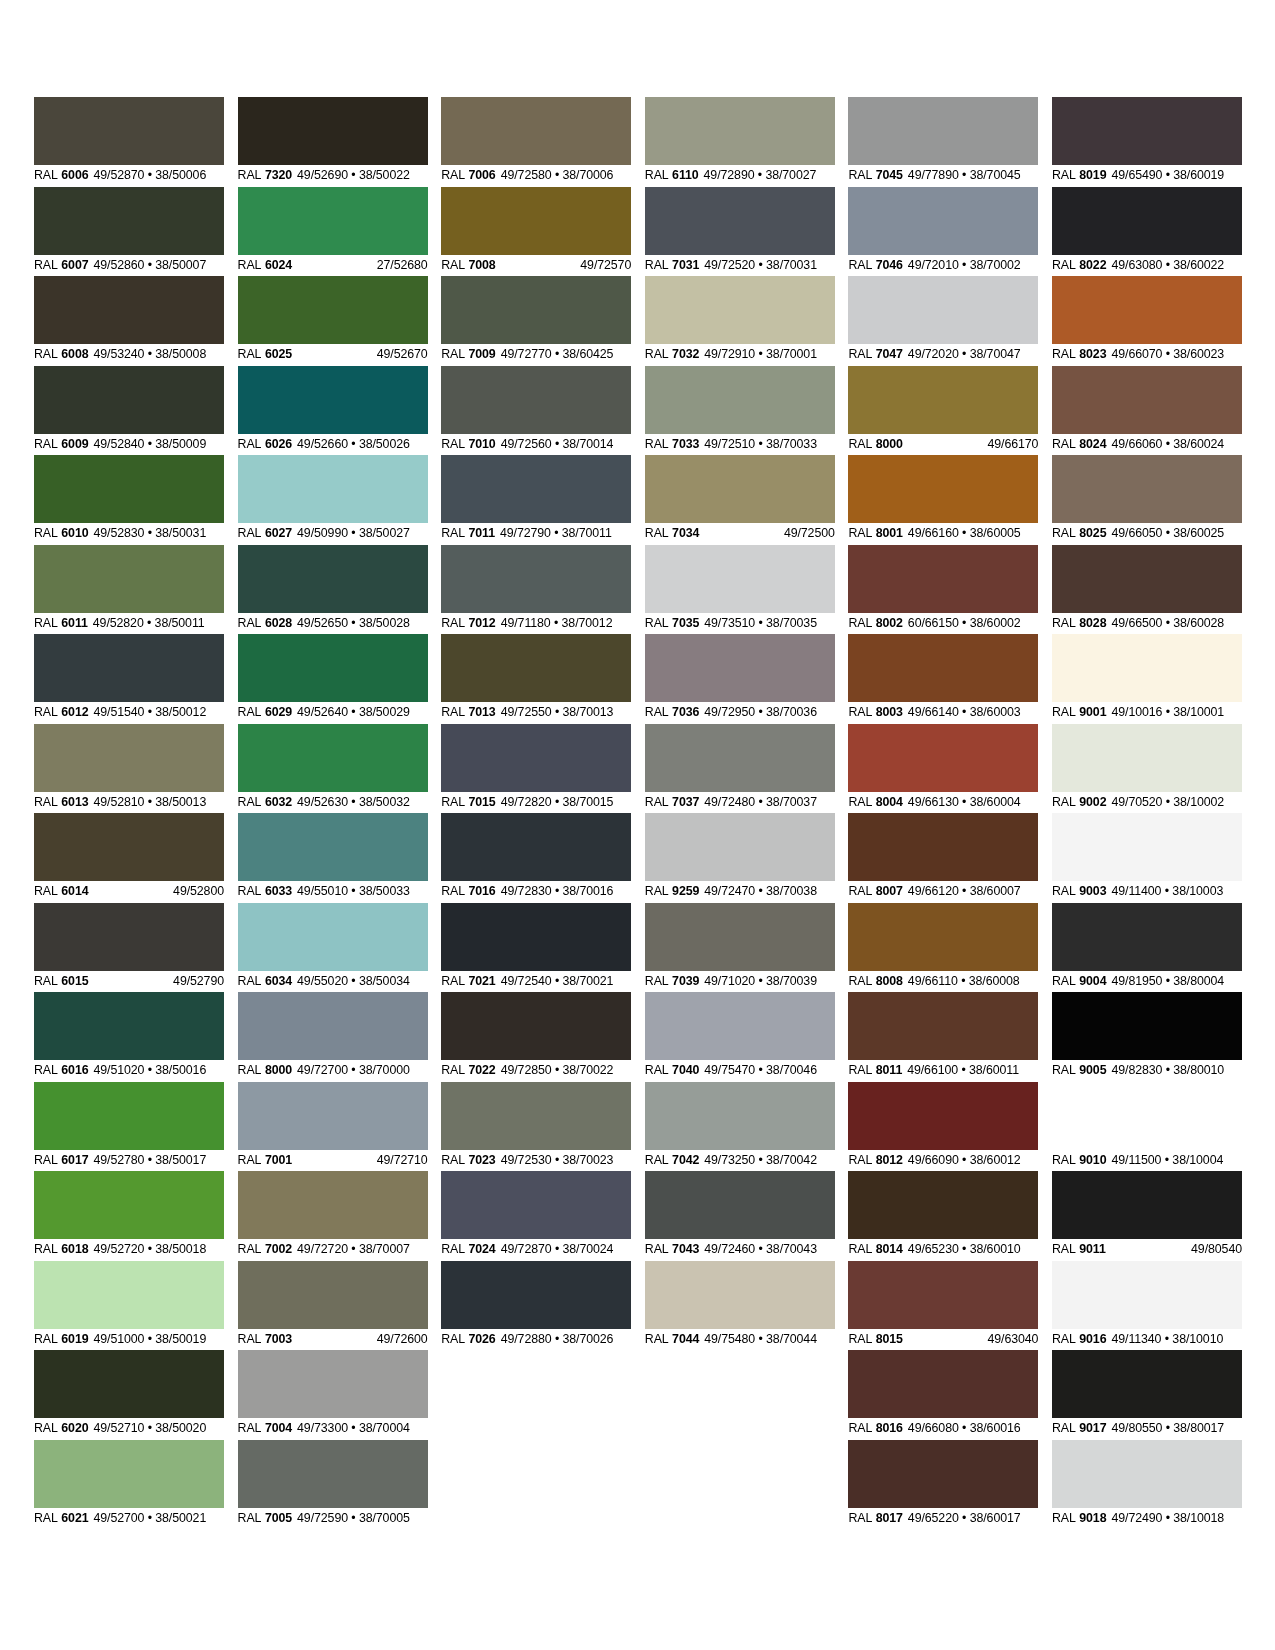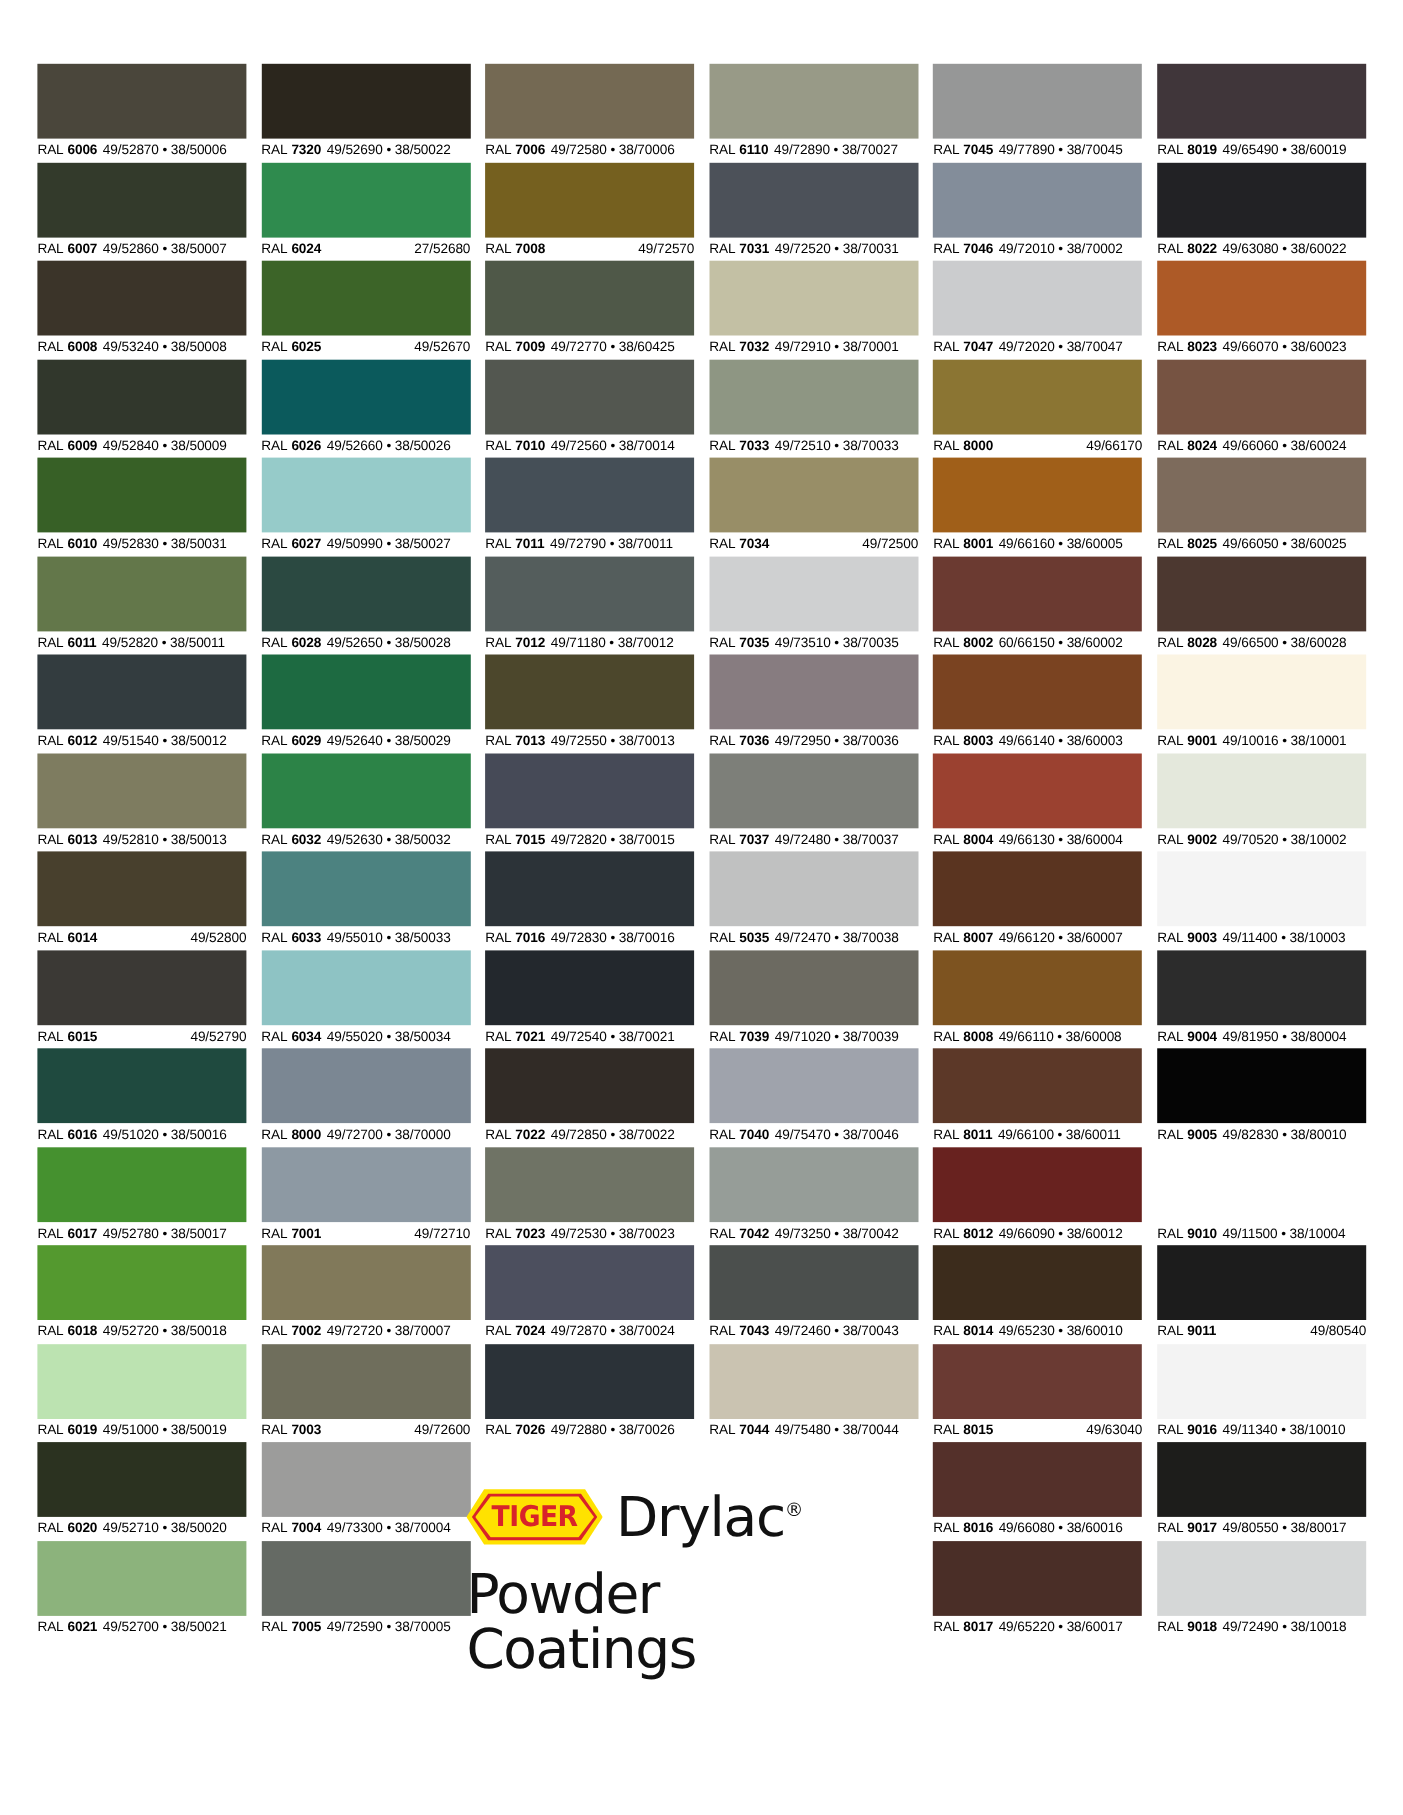--- a/index.html
+++ b/index.html
@@ -26,20 +26,21 @@
     top: 58px;
     width: 1208px;
     display: flex;
     gap: 0px;
   }
   .col {
     width: 190px;
     margin-right: 13.6px;
     display: flex;
     flex-direction: column;
+    margin-top: 39px;
   }
   .col:last-child { margin-right: 0; }
 
   .swatch-cell {
     height: 89.5px;
     position: relative;
   }
   .chip {
     width: 190px;
     height: 68px;
@@ -585,21 +586,21 @@
           <div class="caption">
             <span class="cap-ral">RAL</span>
             <span class="cap-code">7037</span>
             <span class="cap-nums">49/72480 • 38/70037</span>
           </div>
         </div>
         <div class="swatch-cell">
           <div class="chip" title="7038" style="background: rgb(192, 193, 193);"></div>
           <div class="caption">
             <span class="cap-ral">RAL</span>
-            <span class="cap-code">5035</span>
+            <span class="cap-code">9259</span>
             <span class="cap-nums">49/72470 • 38/70038</span>
           </div>
         </div>
         <div class="swatch-cell">
           <div class="chip" title="7039" style="background: rgb(108, 106, 97);"></div>
           <div class="caption">
             <span class="cap-ral">RAL</span>
             <span class="cap-code">7039</span>
             <span class="cap-nums">49/71020 • 38/70039</span>
           </div>
@@ -892,26 +893,14 @@
           <div class="chip" title="9018" style="background: rgb(213, 215, 215);"></div>
           <div class="caption">
             <span class="cap-ral">RAL</span>
             <span class="cap-code">9018</span>
             <span class="cap-nums">49/72490 • 38/10018</span>
           </div>
         </div>
       </div>
     </div>
 
-  <div id="logo-block">
-    <div class="logo-row-1">
-      <div class="tiger-badge">
-        <div class="outer"></div>
-        <div class="innerline"></div>
-        <div class="innerfill"></div>
-        <div class="word">TIGER</div>
-      </div>
-      <div class="drylac"><span>Drylac</span><span class="reg">®</span></div>
-    </div>
-    <div class="logo-row-2">Powder Coatings</div>
-  </div>
 
 </div>
 
 </body></html>

